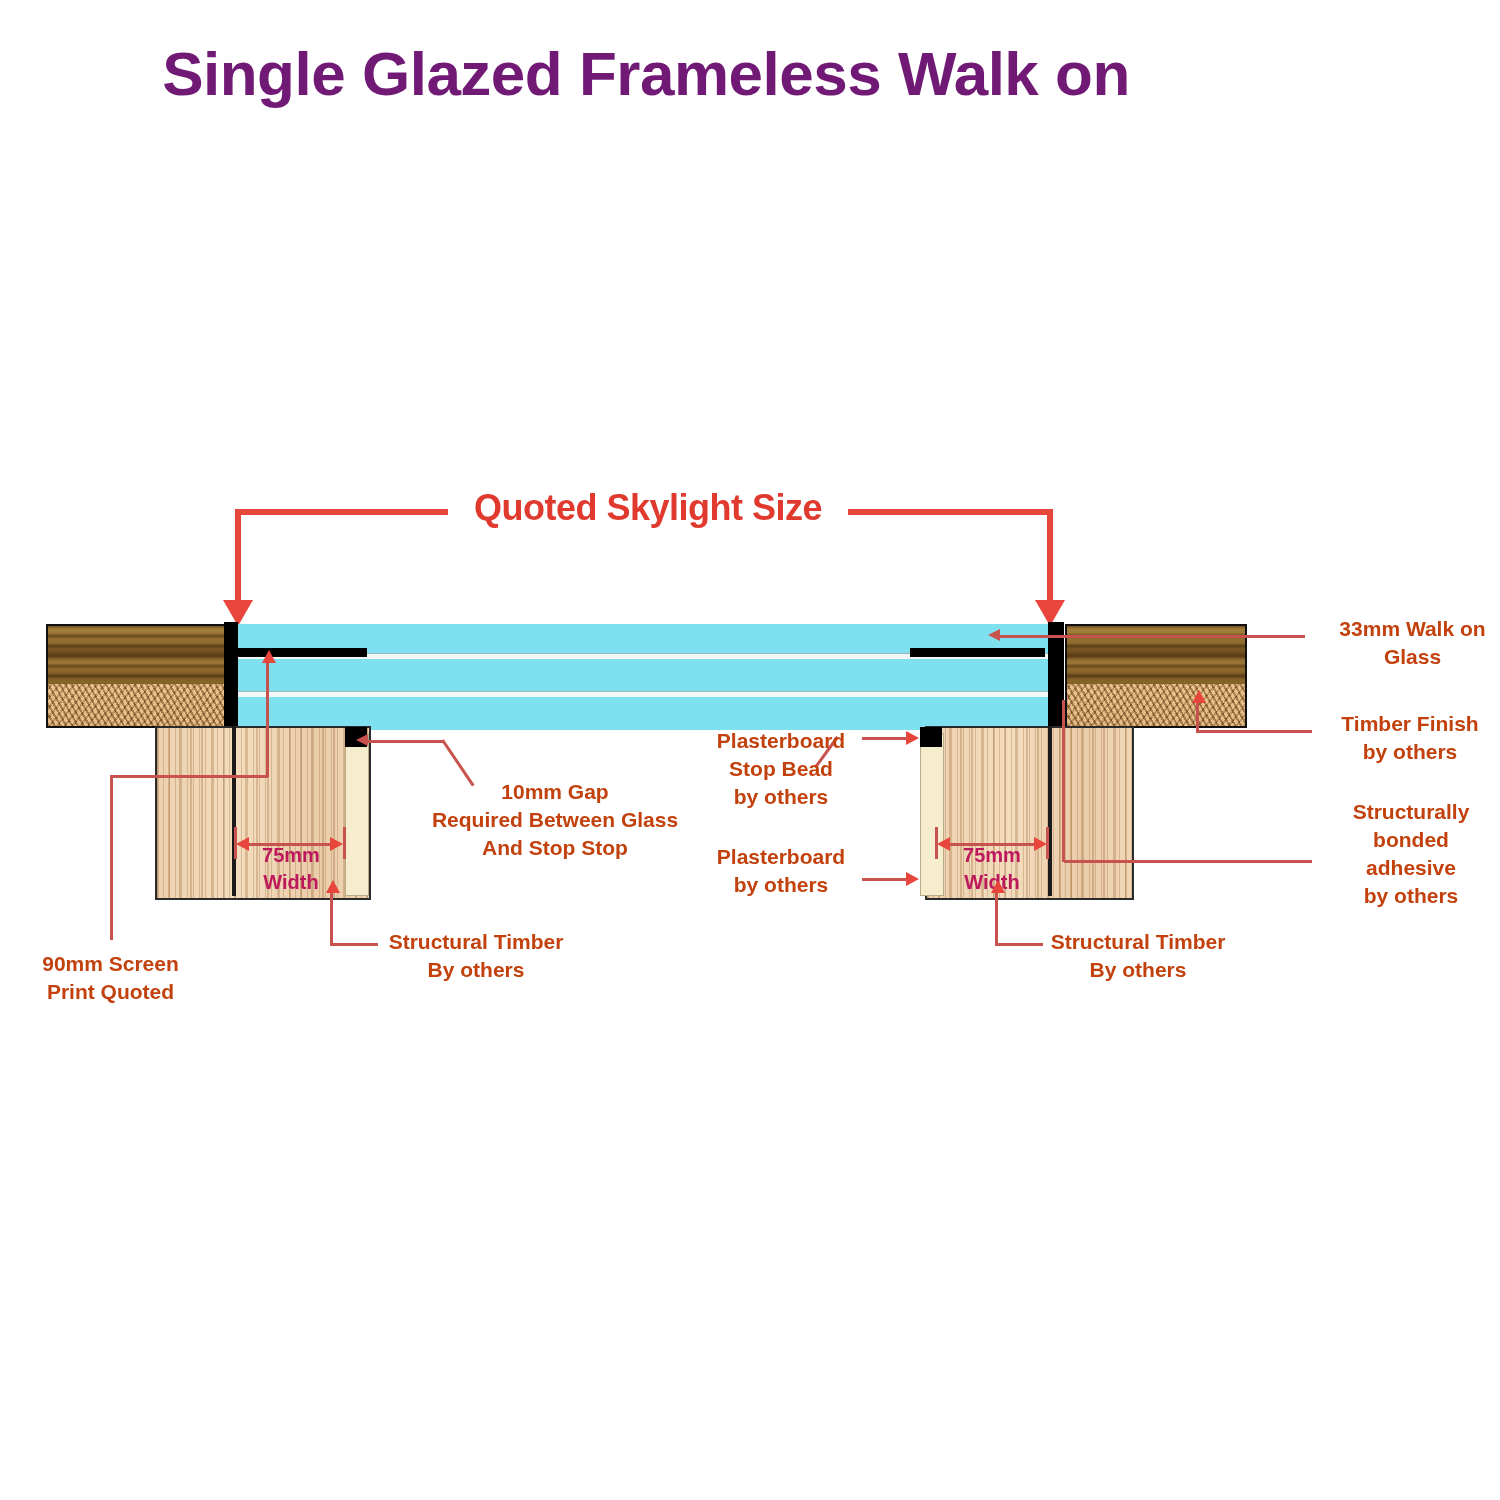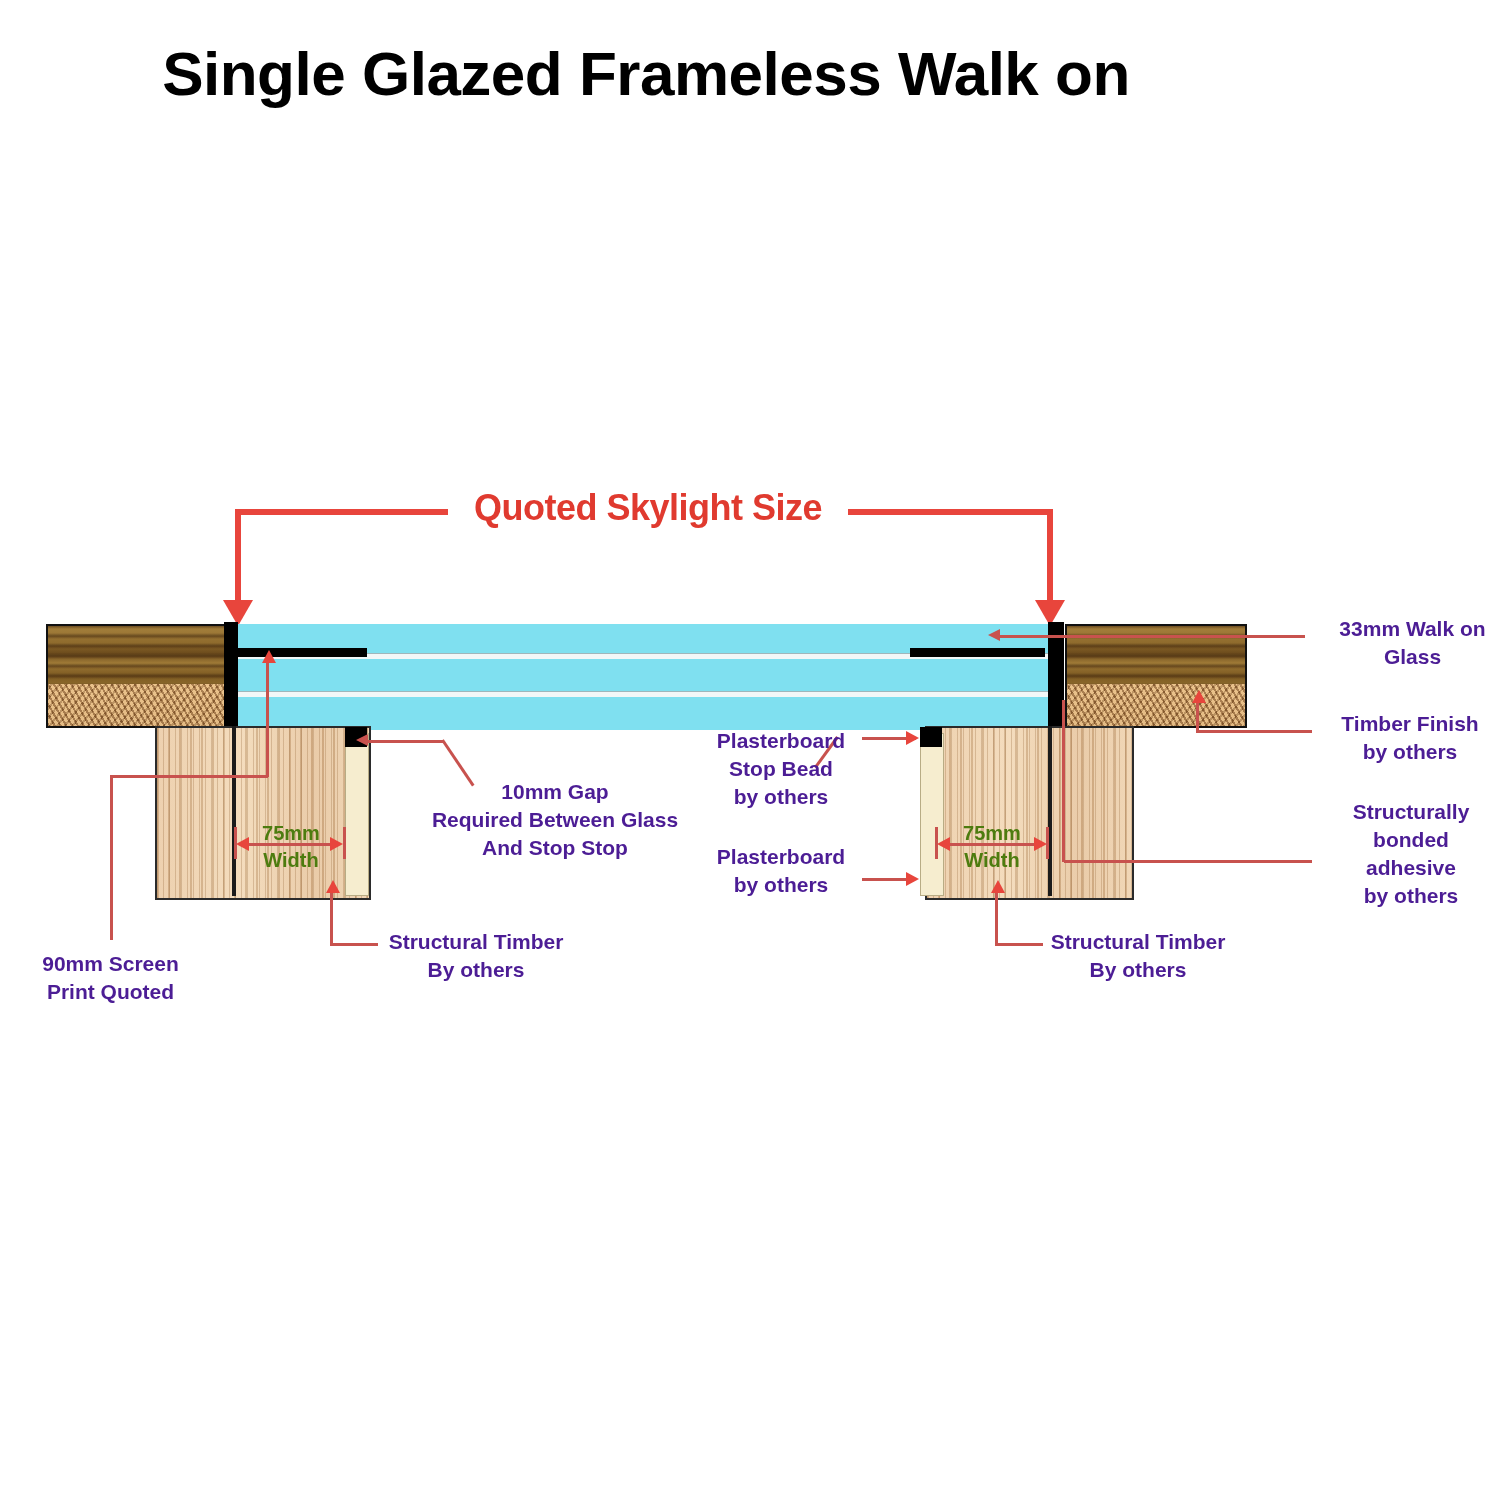--- a/index.html
+++ b/index.html
@@ -4,36 +4,36 @@
 <style>
   html,body{margin:0;padding:0;background:#ffffff;}
   body{width:1500px;height:1500px;overflow:hidden;
        font-family:"Liberation Sans","DejaVu Sans",sans-serif;}
   #stage{position:relative;width:1500px;height:1500px;background:#fff;}
 
   
   #title{
     position:absolute;left:0;top:38px;width:1292px;
     text-align:center;
-    font-size:62px;font-weight:bold;color:#000000;
+    font-size:62px;font-weight:bold;color:#701a75;
     letter-spacing:-0.5px;
     font-family:"Liberation Sans","DejaVu Sans",sans-serif;
   }
 
   
   .lbl{
     position:absolute;
-    font-size:21px;font-weight:bold;color:#4c1d95;
+    font-size:21px;font-weight:bold;color:#c2410c;
     line-height:1.33;text-align:center;
     white-space:pre-line;
   }
   .lbl.left-al{text-align:right;}
   .lbl.right-al{text-align:left;}
 
-  .redtxt{color:#4d7c0f;}
+  .redtxt{color:#be185d;margin-top:22px;}
 
   
   #quoted-label{
     position:absolute;left:448px;top:487px;width:400px;
     text-align:center;font-size:36px;font-weight:bold;
     color:#e03a2f;letter-spacing:-0.5px;
     background:#fff;z-index:9;
   }
 
   

